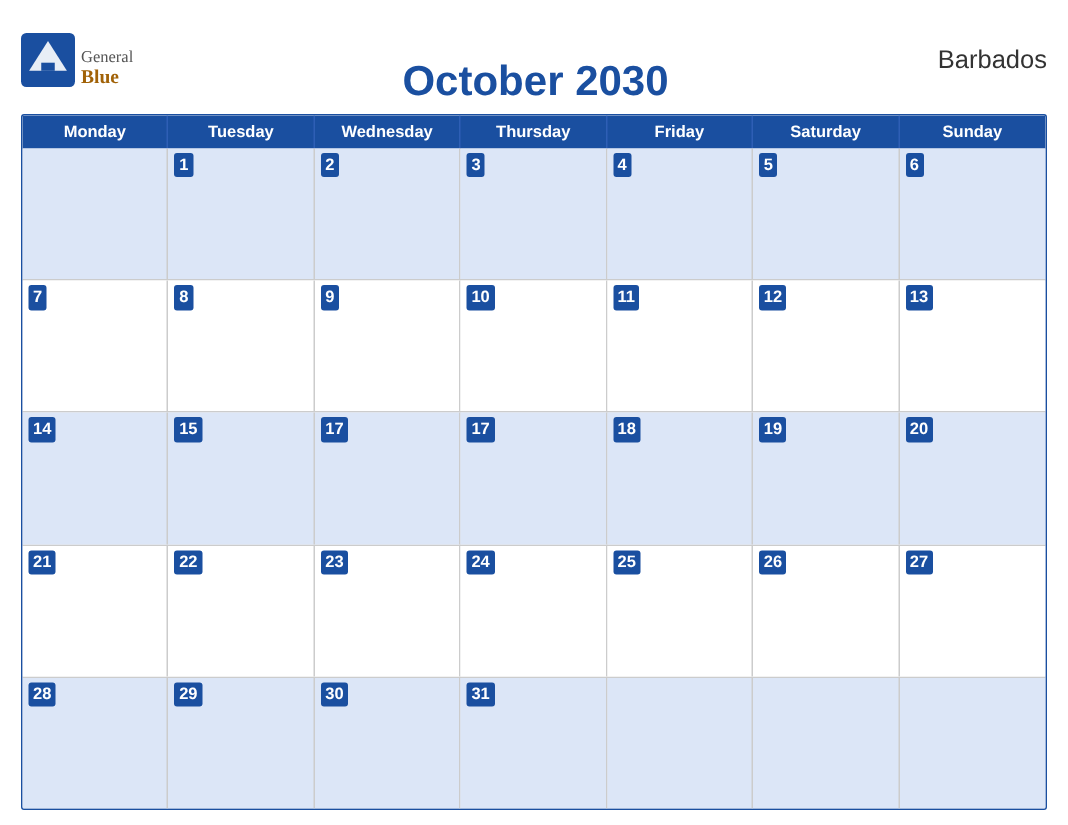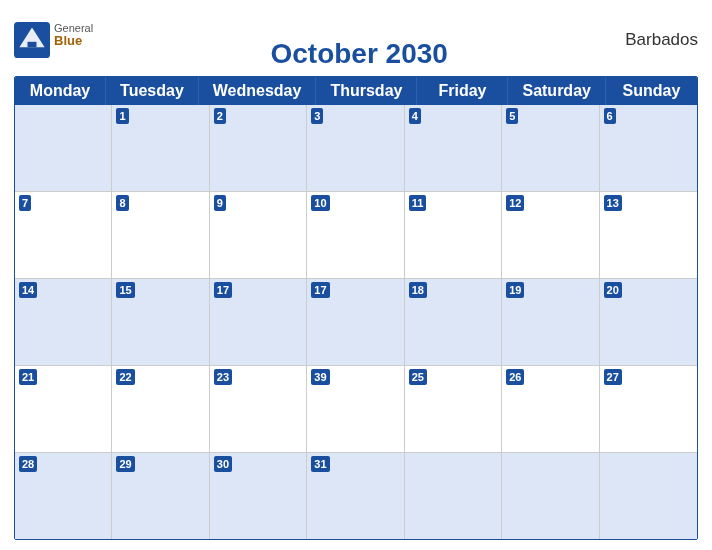--- a/index.html
+++ b/index.html
@@ -19,22 +19,23 @@
       padding: 10px 14px 10px 14px;
     }
     .header {
       display: flex;
       align-items: center;
       justify-content: space-between;
       margin-bottom: 6px;
     }
     .logo {
       display: flex;
-      align-items: flex-start;
+      align-items: flex-end;
       gap: 4px;
+      font-family: Liberation Serif, serif;
     }
     .logo-text {
       display: flex;
       flex-direction: column;
       line-height: 1.1;
     }
     .logo-general {
       font-size: 11px;
       color: #555;
       font-weight: normal;
@@ -70,21 +71,21 @@
       border-radius: 2px;
       overflow: hidden;
     }
     .calendar-header {
       display: grid;
       grid-template-columns: repeat(7, 1fr);
       background: #1a4fa0;
     }
     .calendar-header .day-name {
       color: #fff;
-      font-size: 16px;
+      font-size: 11px;
       font-weight: bold;
       text-align: center;
       padding: 5px 14px;
       border-right: 1px solid #2e5fb5;
     }
     .calendar-header .day-name:last-child {
       border-right: none;
     }
     .calendar-body {
       flex: 1;
@@ -233,21 +234,21 @@
           <div class="calendar-cell">
             <div class="cell-number">21</div>
           </div>
           <div class="calendar-cell">
             <div class="cell-number">22</div>
           </div>
           <div class="calendar-cell">
             <div class="cell-number">23</div>
           </div>
           <div class="calendar-cell">
-            <div class="cell-number">39</div>
+            <div class="cell-number">24</div>
           </div>
           <div class="calendar-cell">
             <div class="cell-number">25</div>
           </div>
           <div class="calendar-cell">
             <div class="cell-number">26</div>
           </div>
           <div class="calendar-cell">
             <div class="cell-number">27</div>
           </div>

